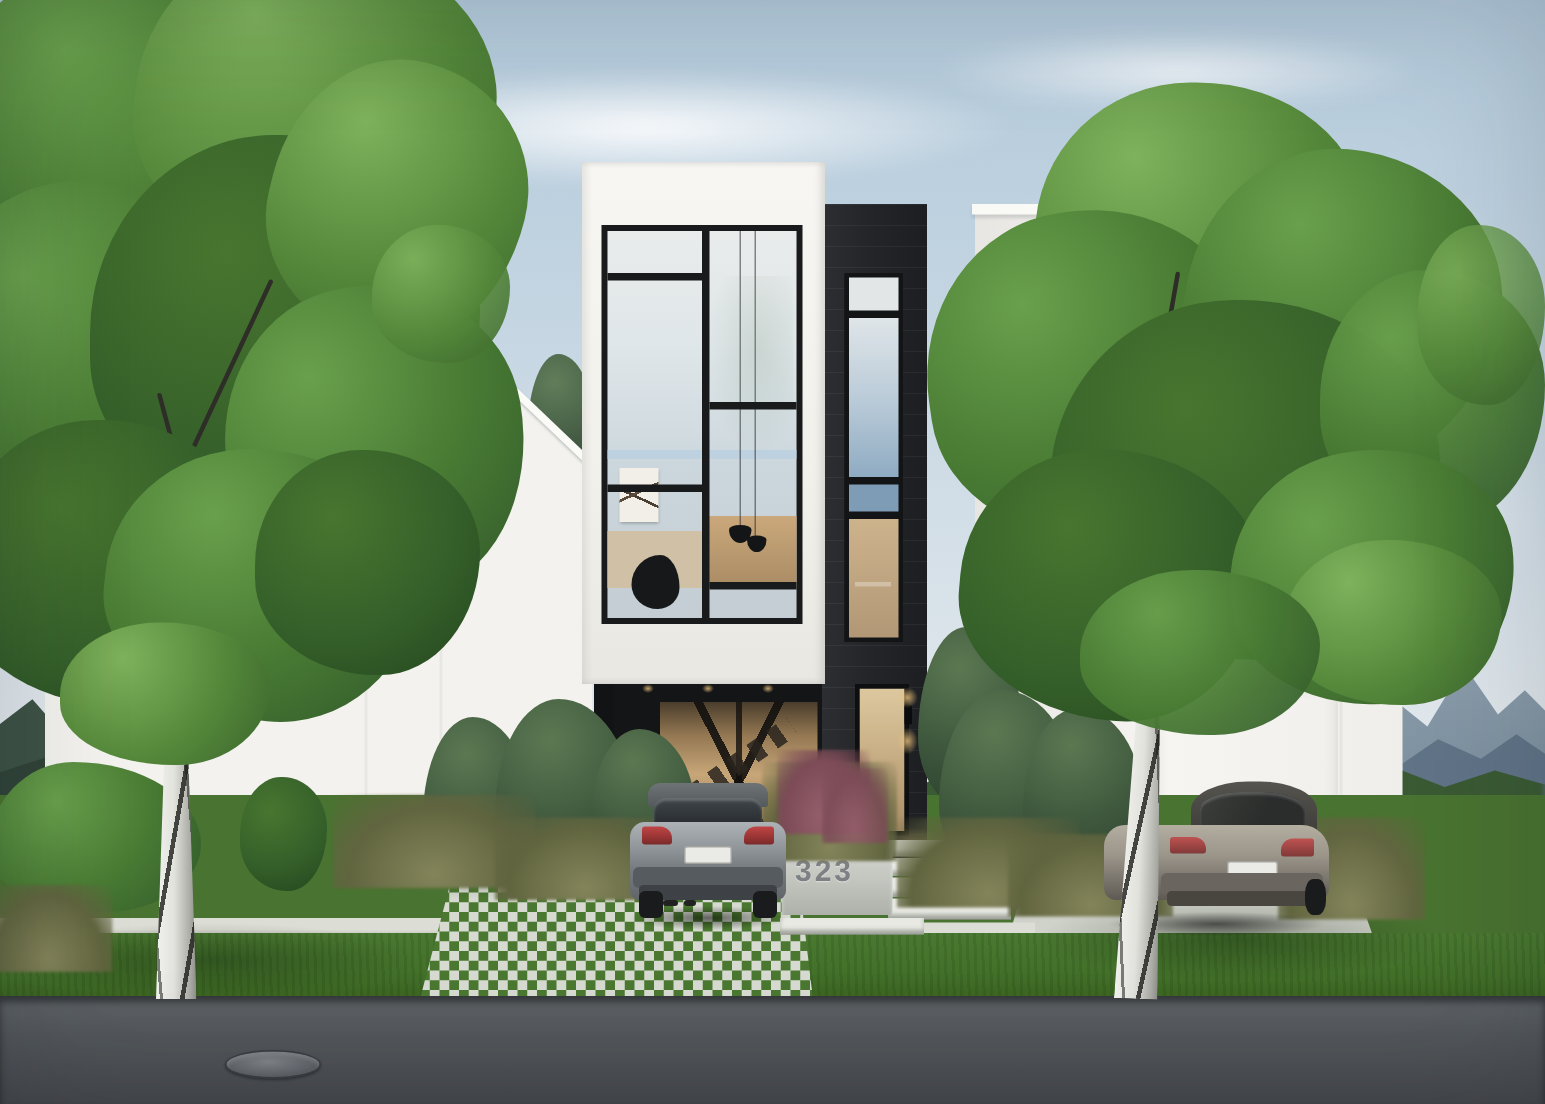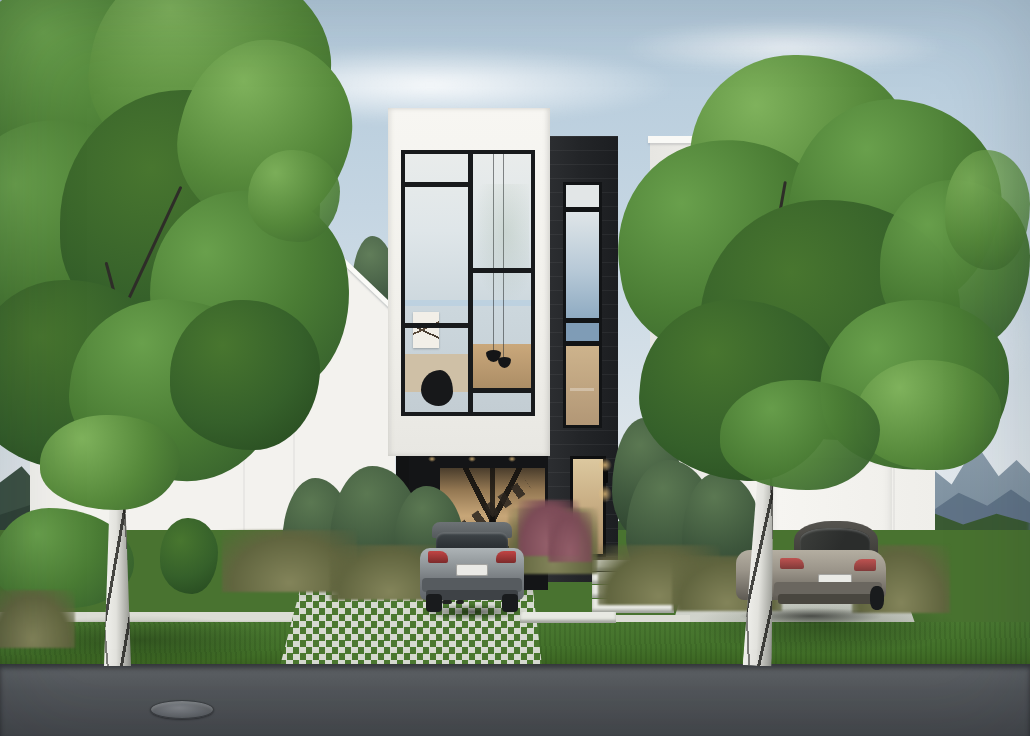--- a/index.html
+++ b/index.html
@@ -214,20 +214,23 @@
   <div class="abs" style="left:603px;top:470px;width:5px;height:13px;background:#0a0b0c;border-radius:1px;"></div>
   <div class="abs glow" style="left:598px;top:458px;width:14px;height:14px;"></div>
   <div class="abs glow" style="left:598px;top:485px;width:14px;height:18px;"></div>
 
   <div class="abs glow" style="left:585px;top:552px;width:46px;height:20px;opacity:.5;"></div>
   <div class="abs step" style="left:592px;top:560px;width:54px;height:11px;"></div>
   <div class="abs step" style="left:592px;top:572px;width:62px;height:12px;"></div>
   <div class="abs step" style="left:592px;top:585px;width:72px;height:13px;"></div>
   <div class="abs step" style="left:592px;top:599px;width:82px;height:14px;"></div>
   <div class="abs step" style="left:520px;top:612px;width:96px;height:11px;"></div>
+  <div class="abs planter" style="left:521px;top:560px;width:74px;height:50px;">
+    <div class="number" style="position:absolute;left:9px;top:10px;">323</div>
+  </div>
   <div class="abs ograss" style="left:508px;top:508px;width:90px;height:66px;"></div>
   <div class="abs redgrass" style="left:518px;top:500px;width:62px;height:56px;"></div>
   <div class="abs redgrass" style="left:548px;top:512px;width:44px;height:50px;opacity:.85;"></div>
 
   <div class="abs fol" style="left:-8px;top:508px;width:142px;height:100px;border-radius:40% 60% 45% 55%/60% 55% 45% 40%;"></div>
   <div class="abs fol dk" style="left:160px;top:518px;width:58px;height:76px;"></div>
   <div class="abs conif" style="left:282px;top:478px;width:72px;height:112px;"></div>
   <div class="abs conif" style="left:330px;top:466px;width:92px;height:126px;"></div>
   <div class="abs conif" style="left:394px;top:486px;width:70px;height:100px;"></div>
   <div class="abs ograss" style="left:222px;top:530px;width:135px;height:62px;"></div>

